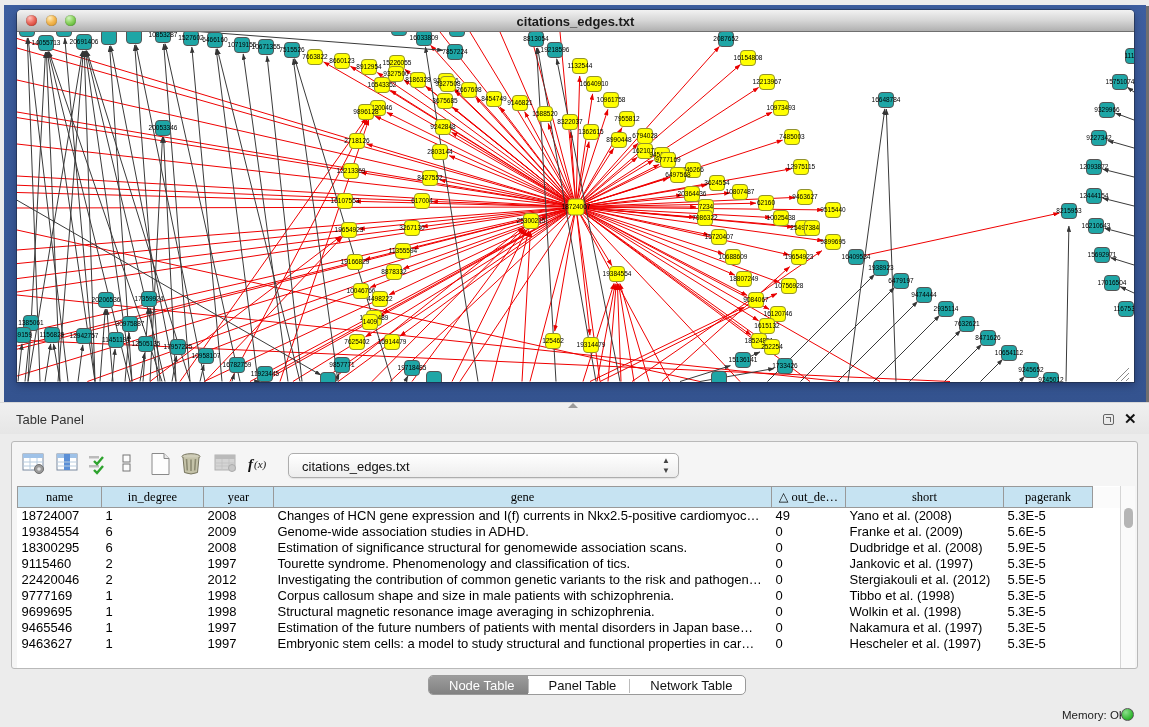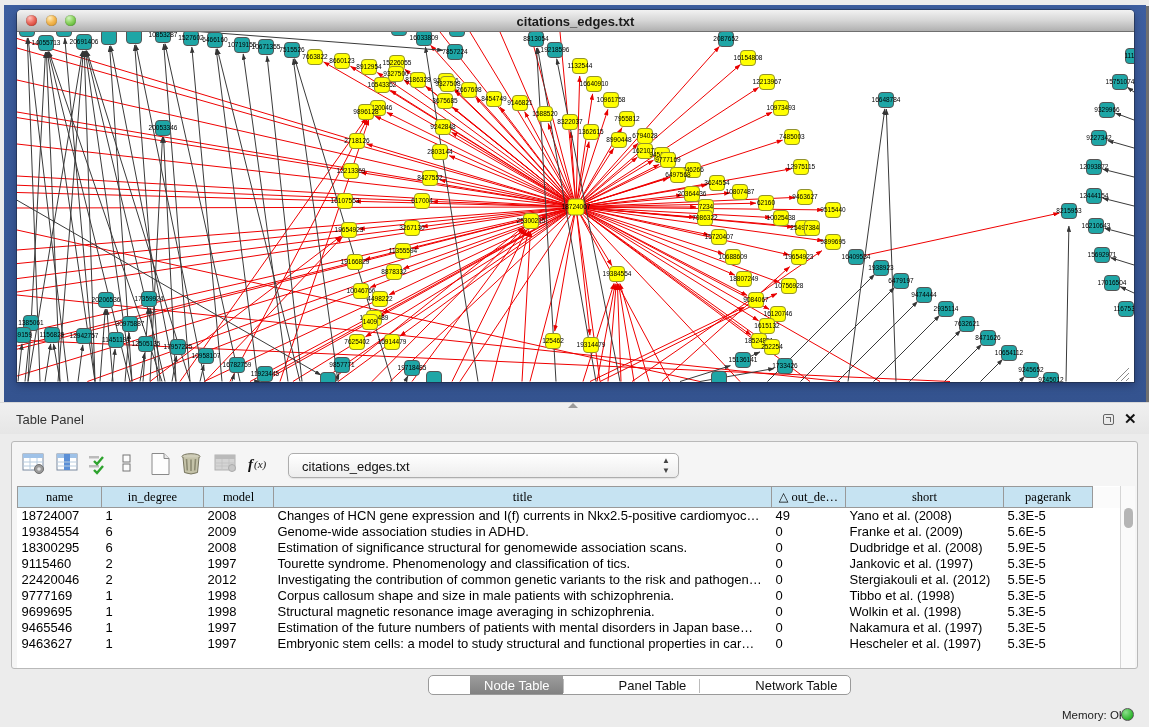--- a/index.html
+++ b/index.html
@@ -30,21 +30,21 @@
 #dropdown .dt{position:absolute;left:13px;top:5px;font-size:13px;color:#111;}
 #dropdown .da{position:absolute;right:8px;top:2px;font-size:8px;color:#444;line-height:10px;text-align:center;}
 #tablewrap{position:absolute;left:5px;top:44px;width:1103px;height:182px;background:#fff;}
 table.dt{border-collapse:collapse;table-layout:fixed;width:1103px;font-size:13px;color:#000;}
 table.dt th{background:#c6e3f2;} table.dt th.blankh{background:#fbfbfb;} table.dt th:not(.blankh){border:1px solid #999;border-top:1px solid #999;font-weight:normal;font-size:12.5px;height:21px;padding:0;font-family:Liberation Serif, serif;}
 table.dt td{height:16px;padding:0 0 0 4px;white-space:nowrap;overflow:hidden;font-size:13px;}
 td.c1,td.c2{}
 #scroll{position:absolute;left:1108px;top:44px;width:15px;height:182px;background:#fafafa;border-left:1px solid #d5d5d5;}
 #thumb{position:absolute;left:2.5px;top:22px;width:9px;height:20px;border-radius:5px;background:#b5b5b5;}
 #tabs{position:absolute;left:428px;top:273px;height:20px;border:1px solid #9a9a9a;border-radius:5px;background:#fff;overflow:hidden;display:flex;}
-#tabs .seg{font-size:13px;color:#111;padding:2px 13px 0 14px;height:20px;margin-left:41px;}
+#tabs .seg{font-size:13px;color:#111;padding:2px 13px 0 20px;height:20px;}
 #tabs .sel{background:linear-gradient(#9c9c9c,#7e7e7e);color:#fff;}
 #tabs .sep{width:1px;background:#bbb;height:14px;margin-top:3px;}
 #status{position:absolute;left:0;top:700px;width:1149px;height:27px;}
 #status .mt{position:absolute;left:1062px;top:9px;font-size:11.5px;color:#222;}
 #memdot{position:absolute;left:1121px;top:8px;width:13px;height:13px;border-radius:50%;background:radial-gradient(circle at 35% 30%,#8ce08c,#2db52d 70%,#1d8a1d);border:1px solid #555;}
 #grip{position:absolute;left:568px;top:403px;width:0;height:0;border-left:5px solid transparent;border-right:5px solid transparent;border-bottom:5px solid #9a9a9a;}
 </style></head><body>
 <div id="app">
 <div id="bluebg"></div>
 <div id="darkedge"></div>
@@ -637,22 +637,22 @@
               <col style="width:498px">
               <col style="width:74px">
               <col style="width:158px">
               <col style="width:89px">
               <col style="width:28px">
             </colgroup>
     <thead>
               <tr>
                 <th>name</th>
                 <th>in_degree</th>
-                <th>model</th>
-                <th>title</th>
+                <th>year</th>
+                <th>gene</th>
                 <th>△ out_de…</th>
                 <th>short</th>
                 <th>pagerank</th>
                 <th class="blankh"></th>
               </tr>
             </thead>
     <tbody>
               <tr>
                 <td class="c0">18724007</td>
                 <td class="c1">1</td>

